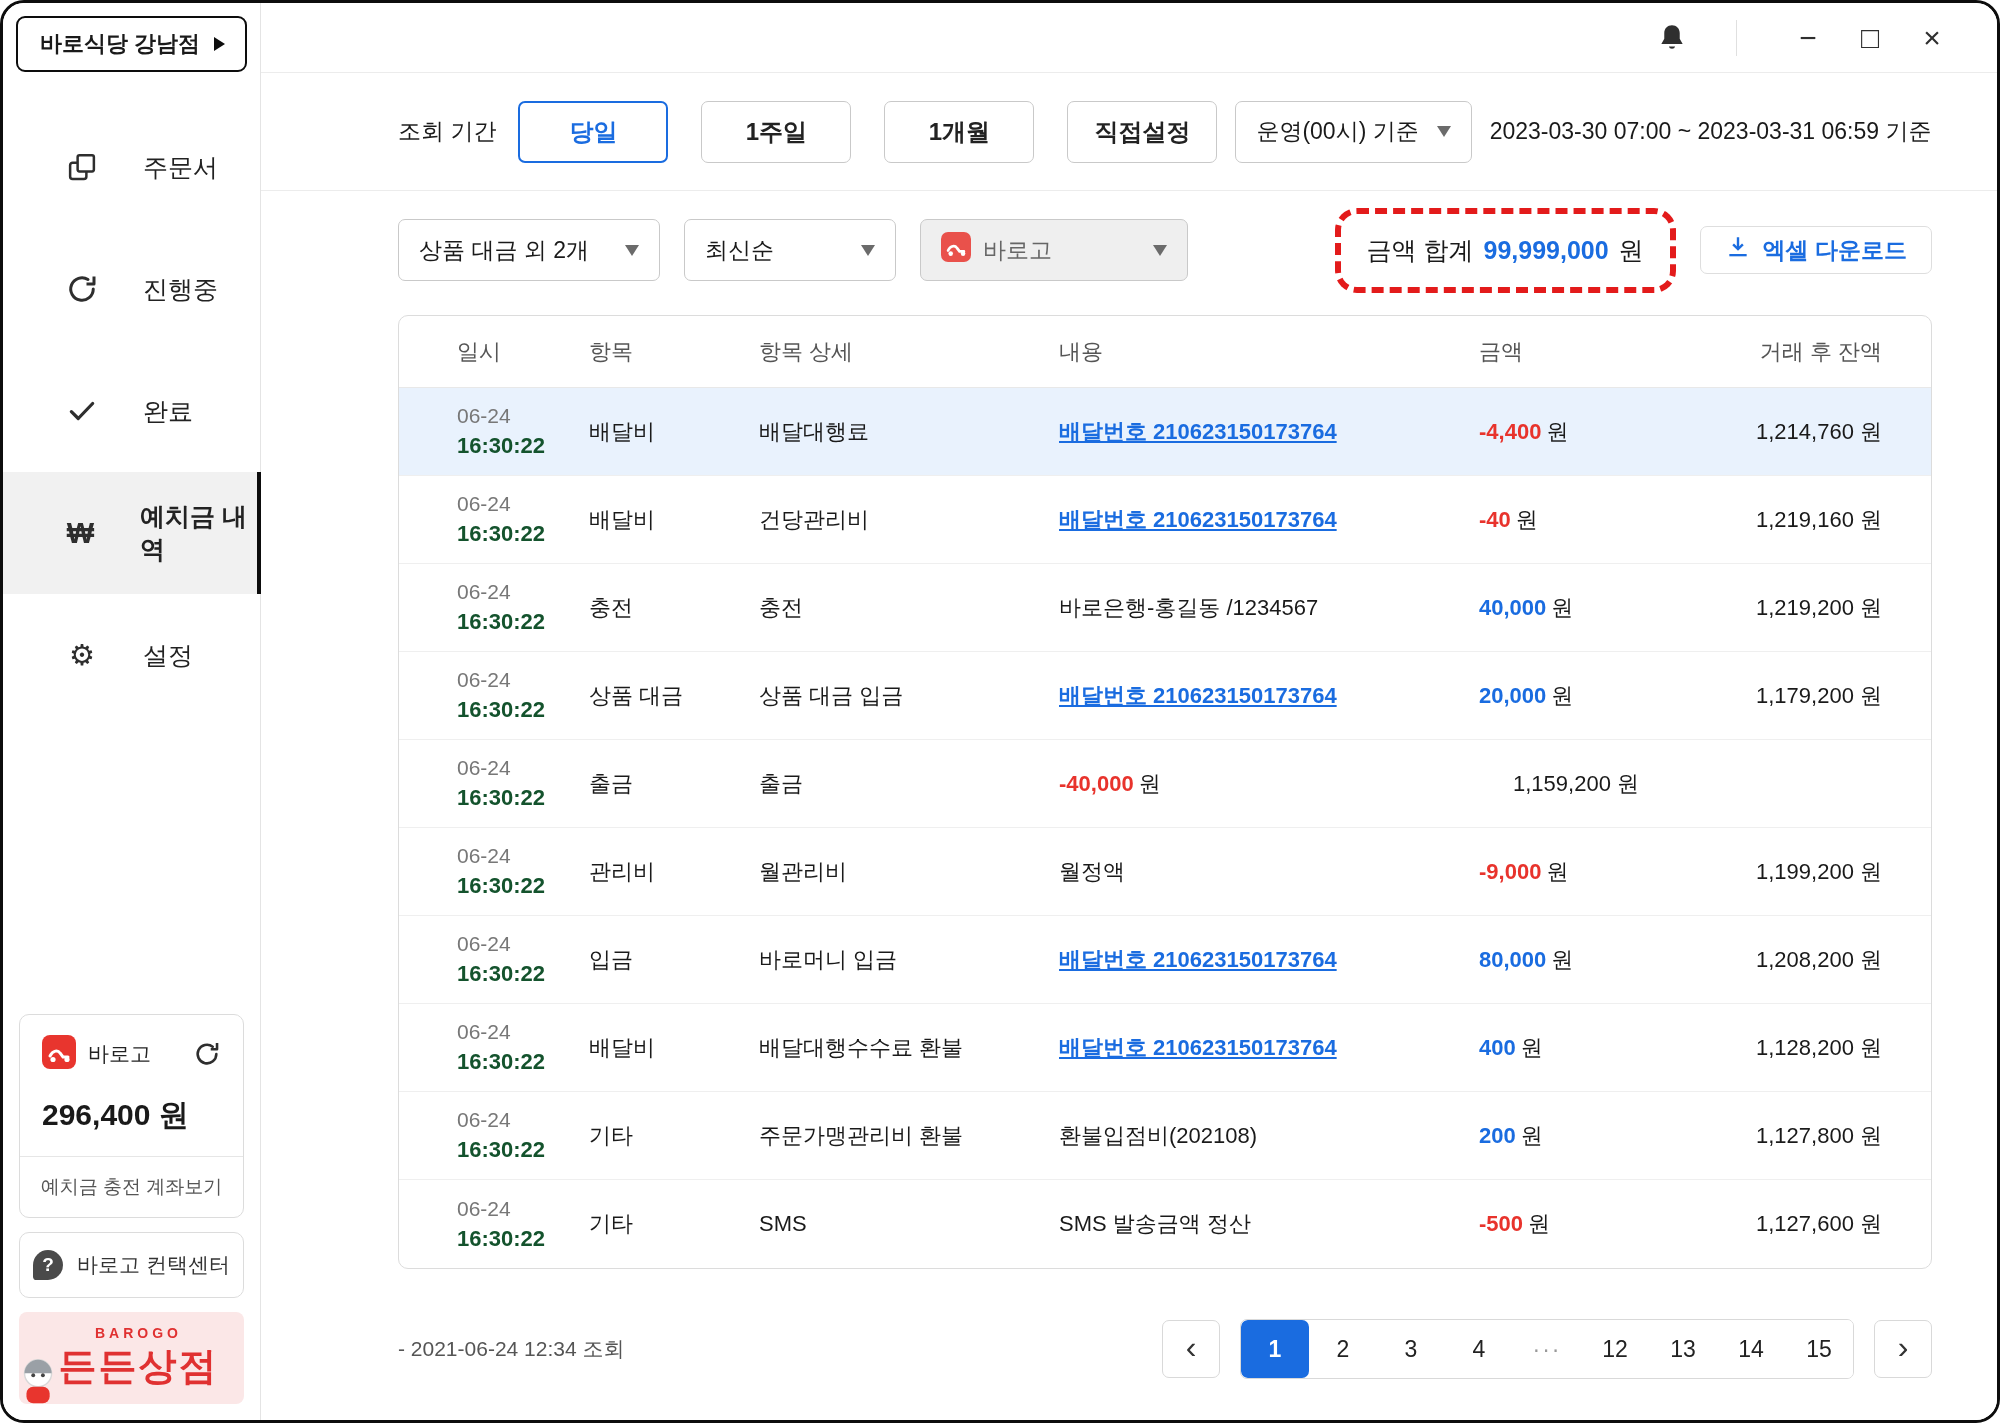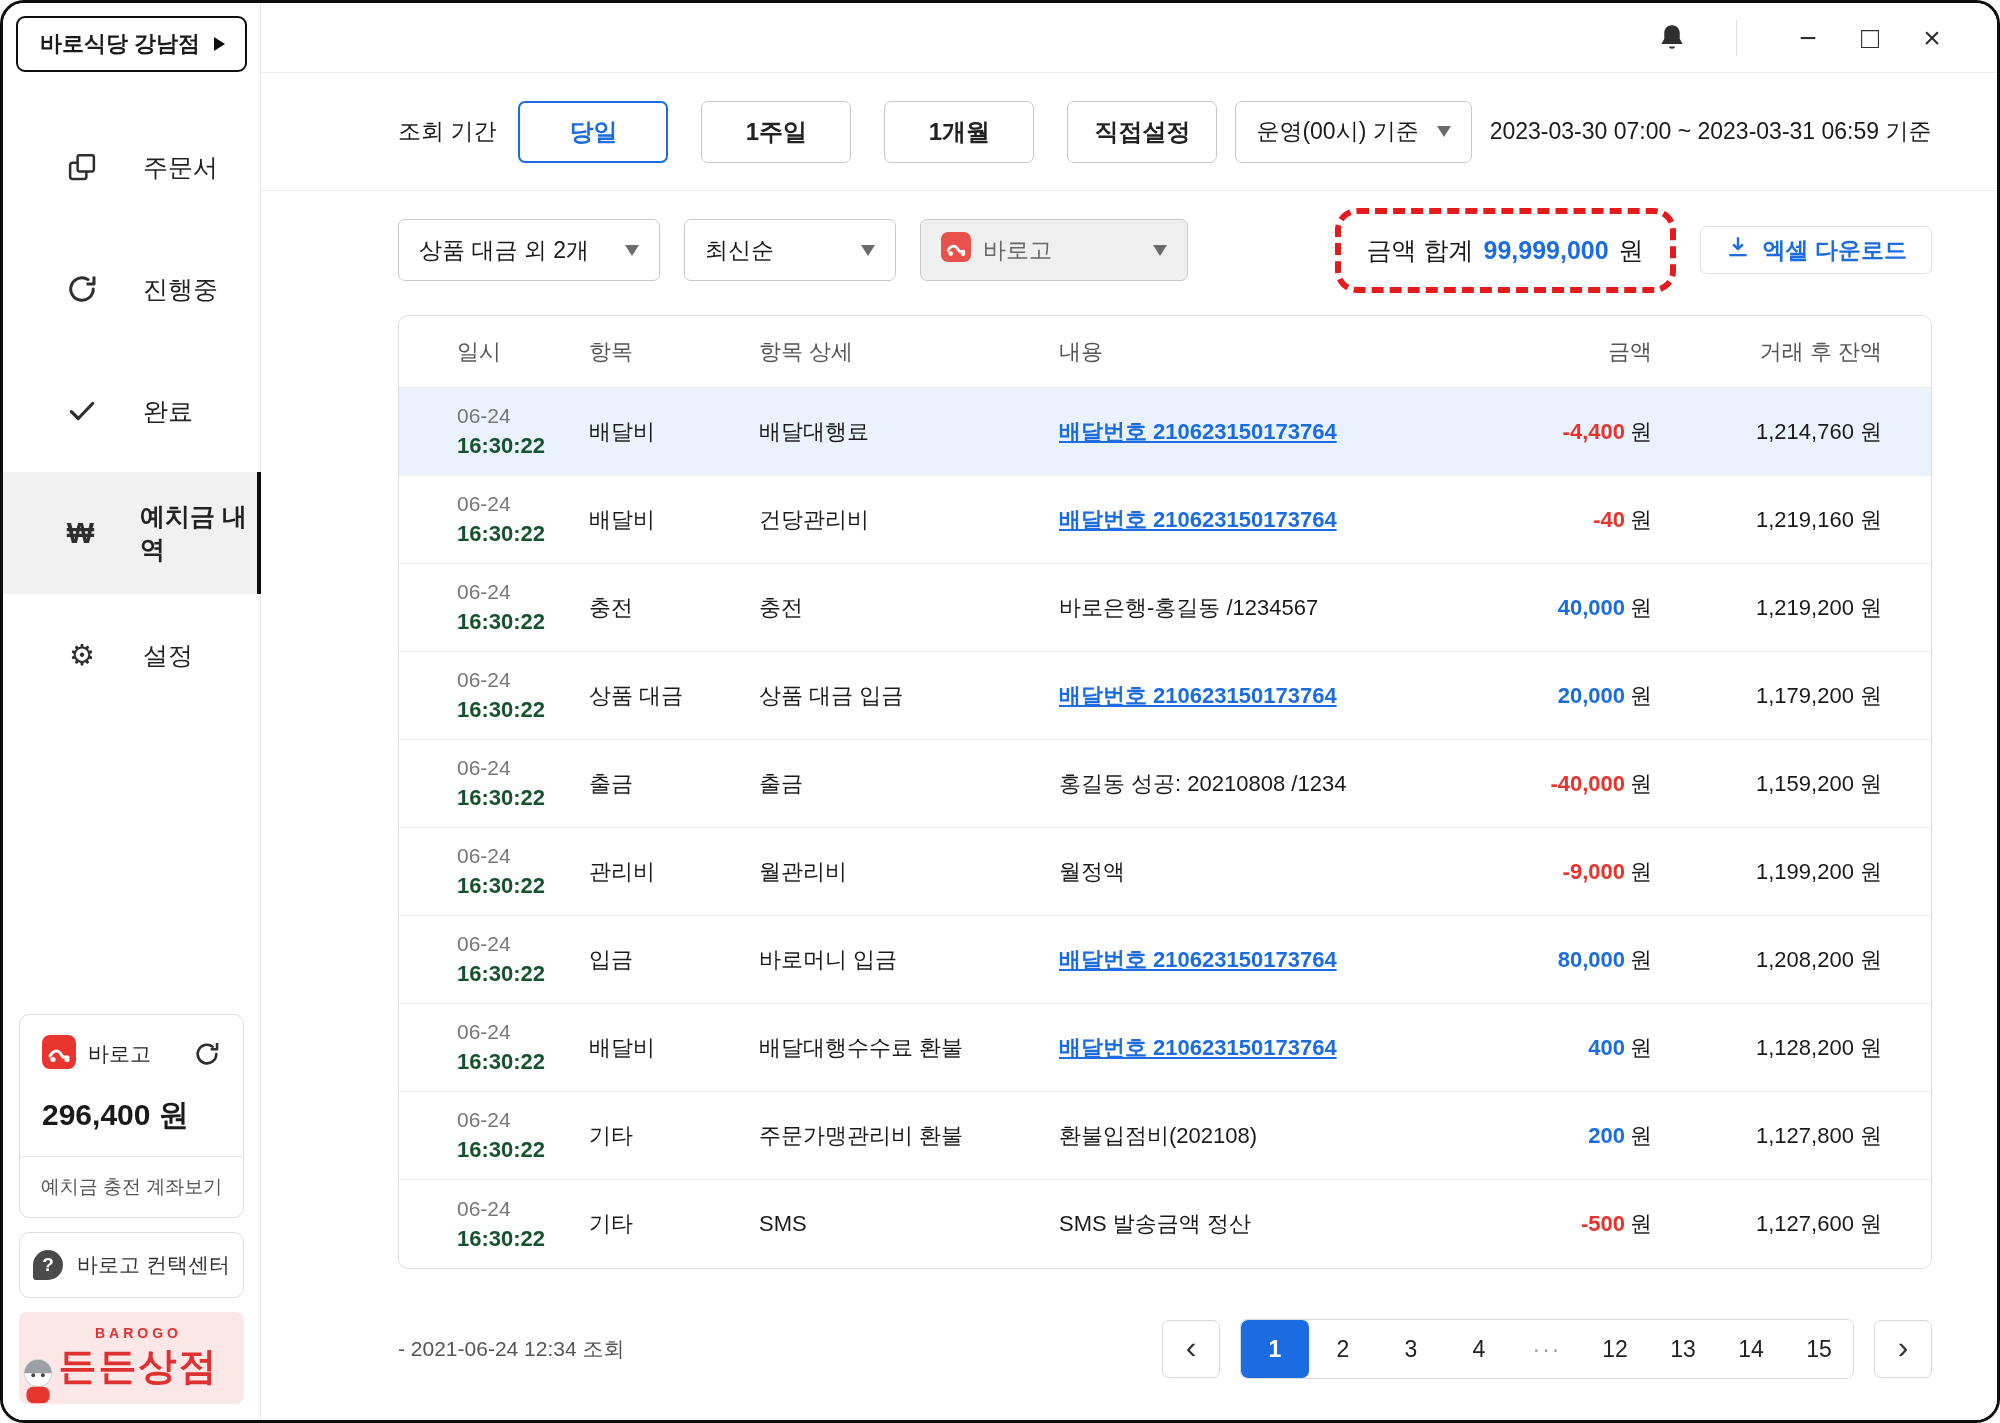--- a/index.html
+++ b/index.html
@@ -64,21 +64,21 @@
   .total-amount { color:#1a6ce0; font-weight:700; }
   .excel-btn { margin-left:24px; height:48px; display:flex; align-items:center; gap:12px; border:1px solid #dedede; border-radius:7px; padding:0 24px; color:#1a6ce0; font-size:23px; font-weight:700; background:#fff; cursor:pointer; white-space:nowrap; }
 
   .table-box { margin:6px 65px 0 137px; border:1px solid #dcdcdc; border-radius:10px; overflow:hidden; flex:0 0 auto; background:#fff; }
   .t-head, .t-row { display:grid; grid-template-columns:190px 170px 300px 420px 215px 243px; align-items:center; }
   .t-head { height:72px; color:#555; font-size:22px; border-bottom:1px solid #e8e8e8; }
   .t-row { height:88px; border-bottom:1px solid #efefef; font-size:22px; }
   .t-row:last-child { border-bottom:none; }
   .t-row.highlighted { background:#e9f2fd; }
   .c1 { padding-left:58px; }
-  .c5 { text-align:right; padding-right:42px; }
+  .c5 { padding-right:42px; }
   .c6 { text-align:right; padding-right:55px; }
   .date { color:#777; font-size:21px; margin-bottom:5px; }
   .time { font-size:22px; font-weight:700; color:#14532d; }
   .content-val.link { color:#1a6ce0; font-weight:700; text-decoration:underline; cursor:pointer; }
   .amount-val { font-weight:700; }
   .amount-val.neg { color:#e8332c; }
   .amount-val.pos { color:#1a6ce0; }
   .unit { margin-left:5px; color:#1a1a1a; font-weight:400; }
 
   .footer { display:flex; align-items:center; padding:50px 65px 0 137px; flex:0 0 auto; }
@@ -325,23 +325,20 @@
     <div class="c6">1,179,200 원</div>
   </div>
 
   <div class="t-row">
     <div class="c1">
       <div class="date">06-24</div>
       <div class="time">16:30:22</div>
     </div>
     <div>출금</div>
     <div>출금</div>
-    <div>
-      <span class="content-val">홍길동 성공: 20210808 /1234</span>
-    </div>
     <div class="c5">
       <span class="amount-val neg">-40,000</span><span class="unit">원</span>
     </div>
     <div class="c6">1,159,200 원</div>
   </div>
 
   <div class="t-row">
     <div class="c1">
       <div class="date">06-24</div>
       <div class="time">16:30:22</div>

